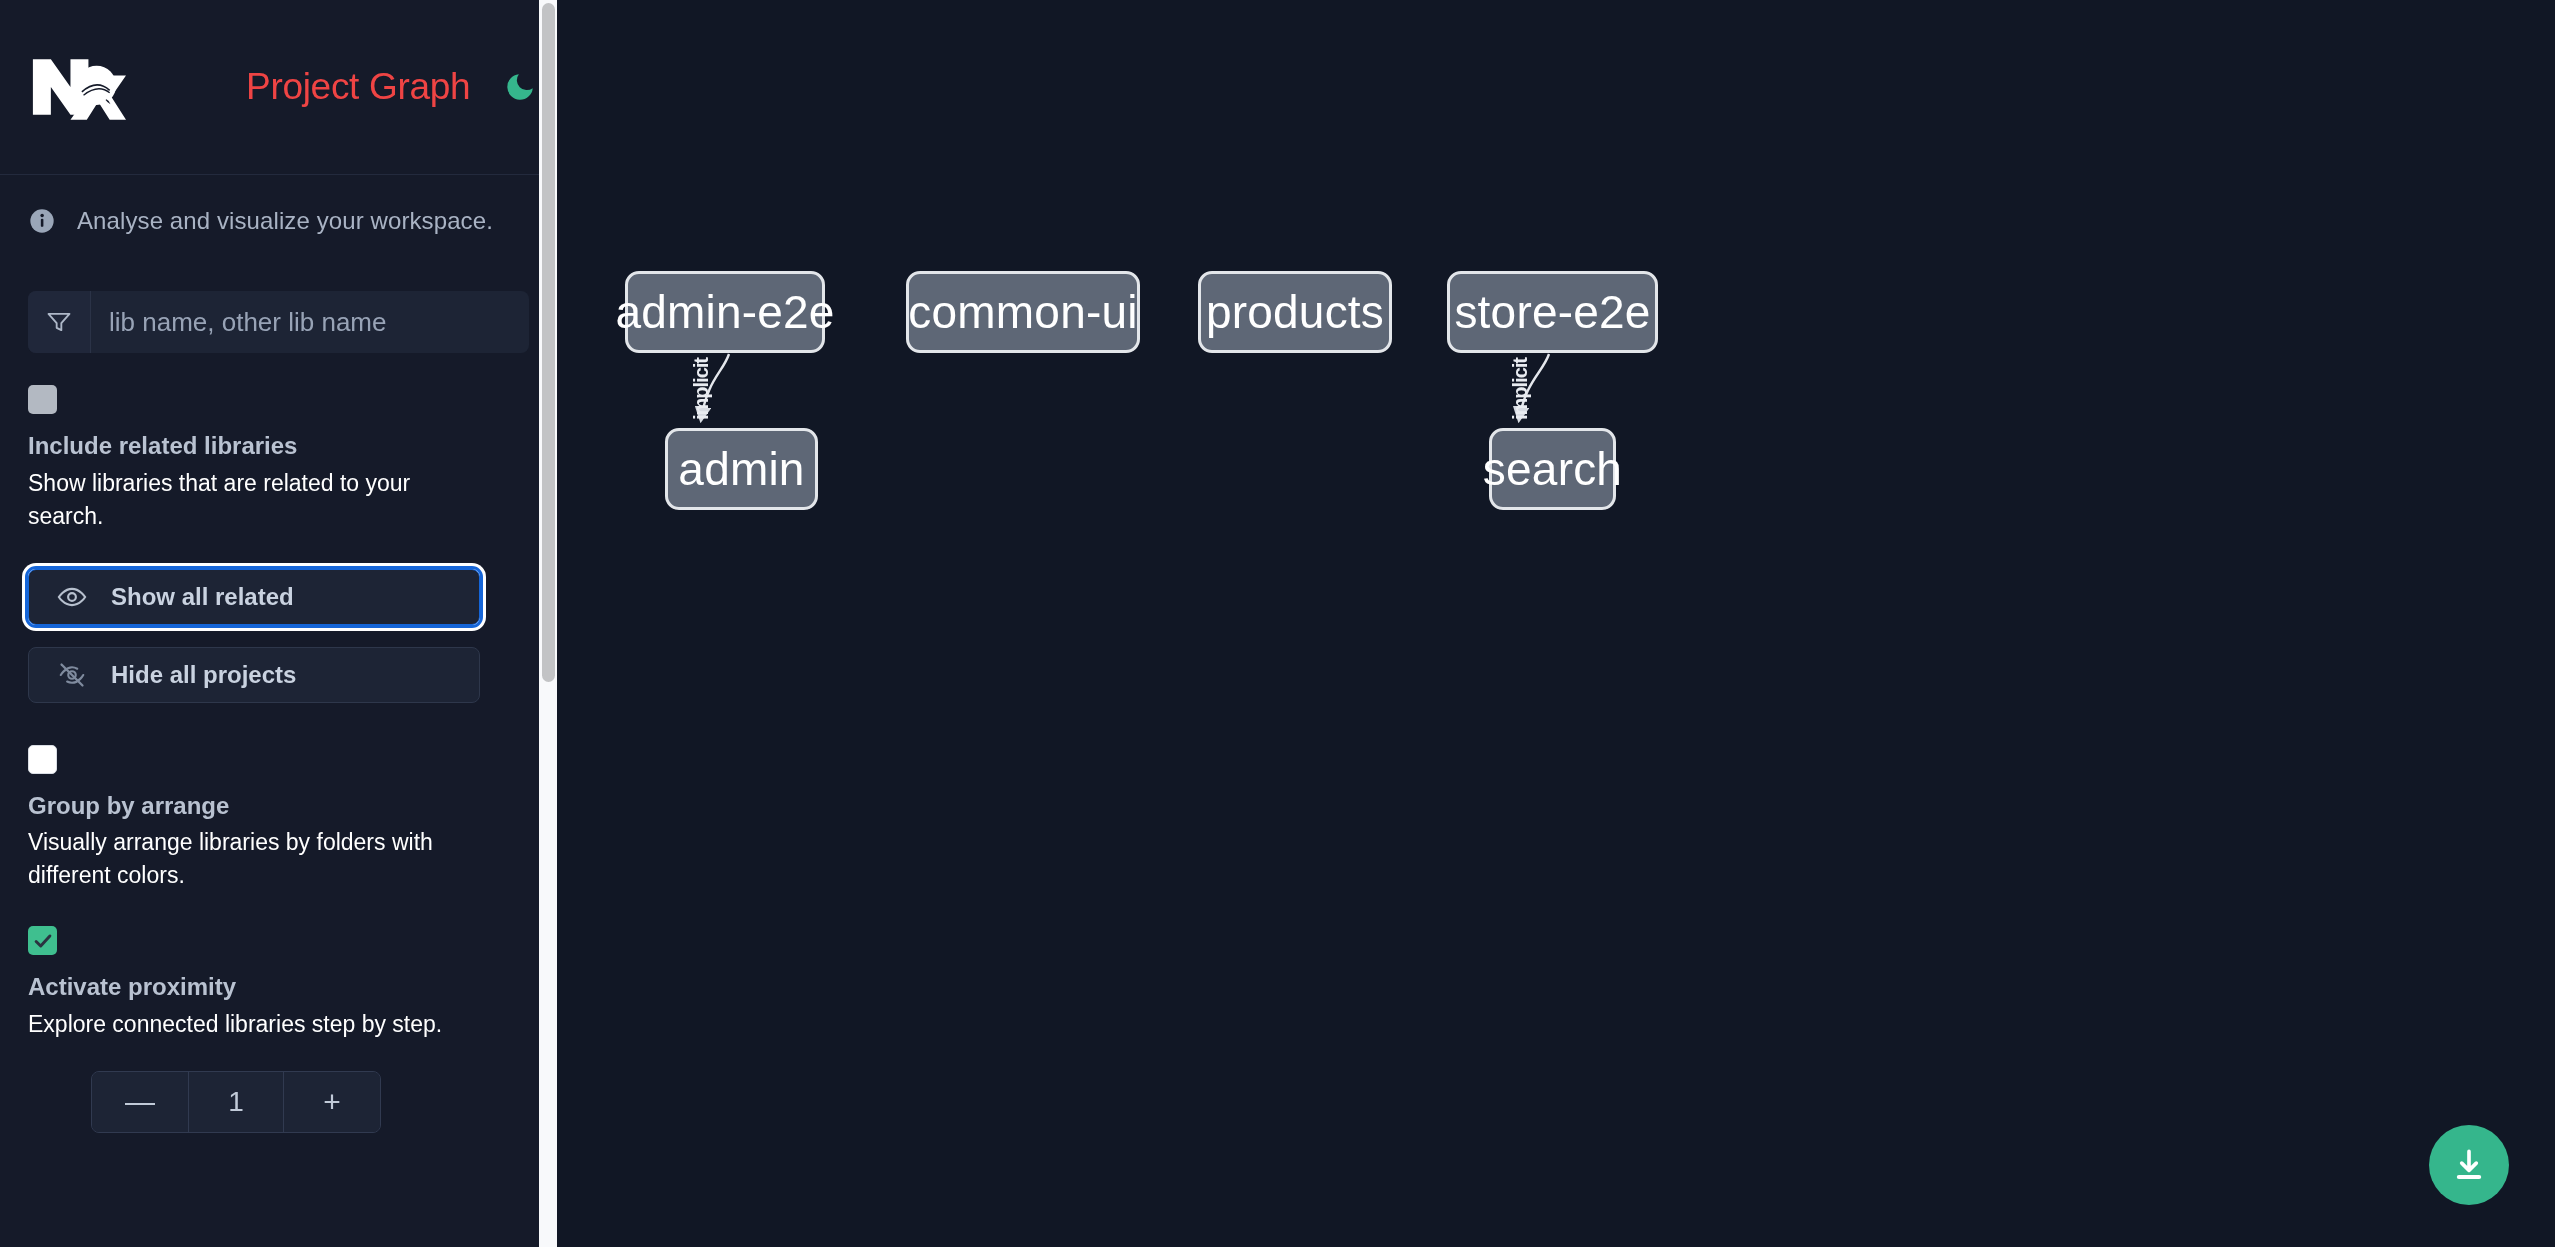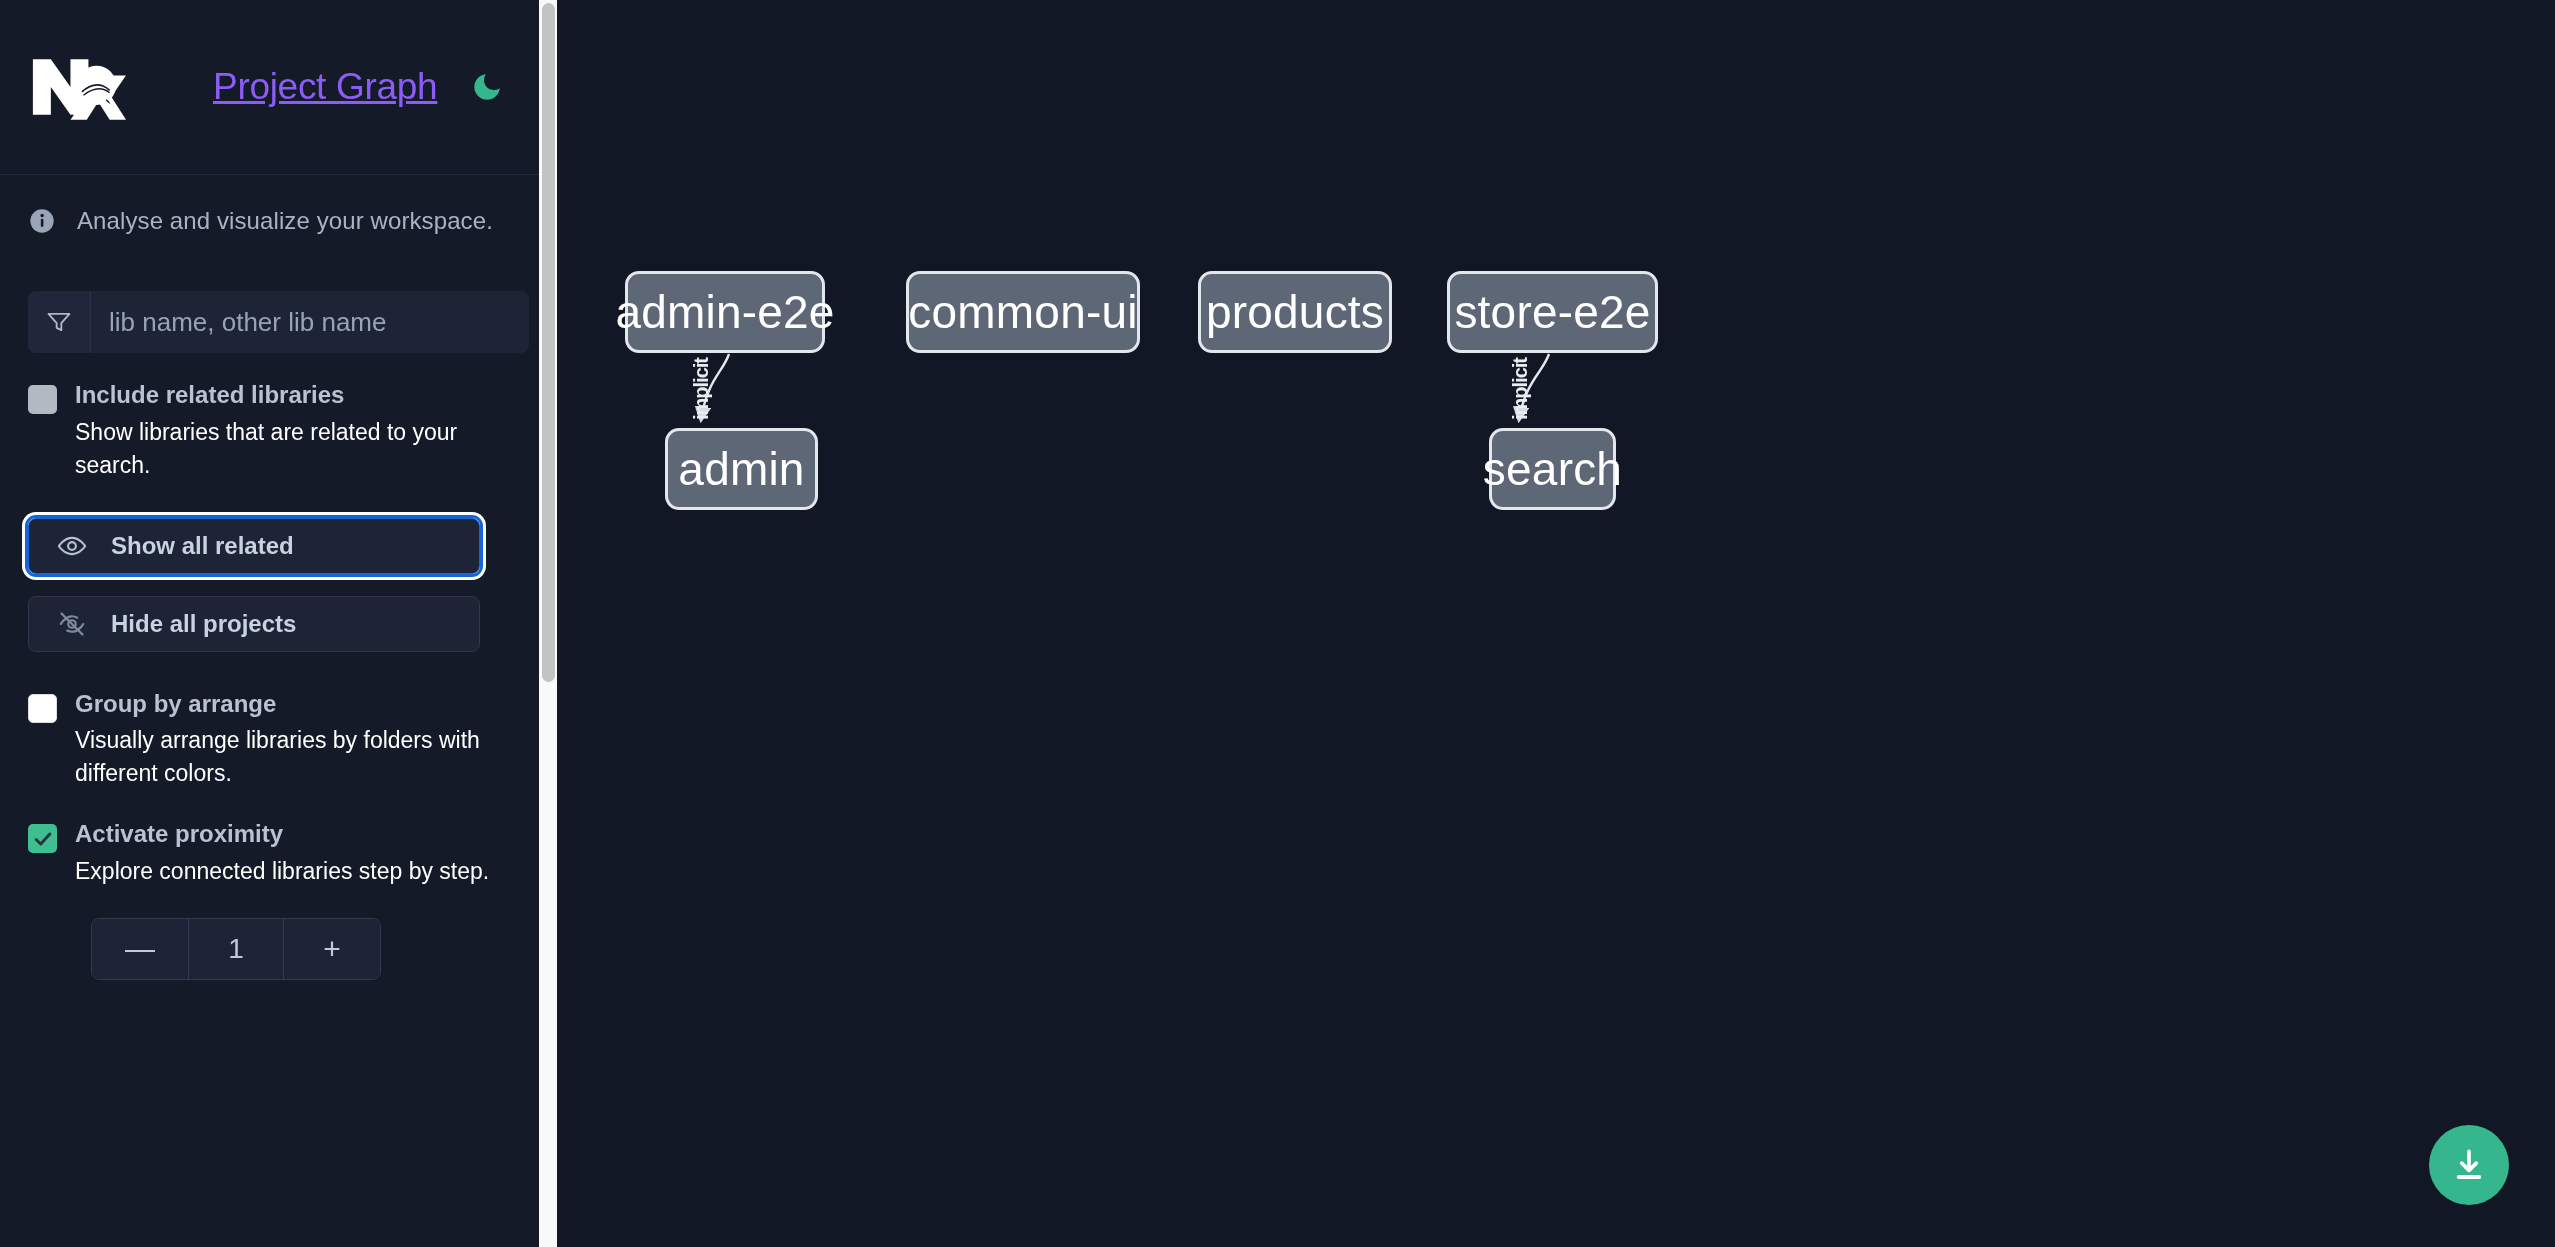--- a/index.html
+++ b/index.html
@@ -20,24 +20,23 @@
     overflow: hidden;
   }
   .sidebar-header {
     height: 175px;
     display: flex; align-items: center;
     padding-left: 28px;
     border-bottom: 1px solid #232a3d;
   }
   .nx-logo { width: 98px; height: 66px; flex: 0 0 auto; }
   .app-title {
-    font-size: 37px; font-weight: 400; color: #8b5cf6;
-    margin-left: 87px; letter-spacing: -0.3px;
+    font-size: 37px; font-weight: 400; color: #ef4444;
+    margin-left: 120px; letter-spacing: -0.3px;
     white-space: nowrap;
-    text-decoration: underline;
   }
   .moon-btn {
     margin-left: 28px; width: 44px; height: 44px;
     display: flex; align-items: center; justify-content: center;
     cursor: pointer; background: none; border: none;
   }
 
   .sidebar-body { padding: 0 28px; }
 
   .tagline {
@@ -64,21 +63,21 @@
   .filter-icon-box { border-right: 1px solid #2b3347; }
   .filter-input {
     flex: 1 1 auto; background: transparent; border: none; outline: none;
     font-family: "Liberation Sans", sans-serif;
     font-size: 26px; color: #cfd6e2;
     padding: 0 18px;
   }
   .filter-input::placeholder { color: #98a3b6; }
 
   
-  .check-block { margin-top: 28px; display: flex; gap: 18px; align-items: flex-start; }
+  .check-block { margin-top: 28px; display: flex; gap: 18px; align-items: flex-start; flex-direction: column; }
   .cbox {
     flex: 0 0 auto;
     width: 29px; height: 29px; margin-top: 4px;
     border-radius: 5px;
     display: flex; align-items: center; justify-content: center;
   }
   .cbox.disabled { background: #b3b9c2; }
   .cbox.unchecked { background: #ffffff; border: 1px solid #d9dde4; }
   .cbox.checked { background: #3fbf8f; }
   .cbox.checked svg { display: block; }

